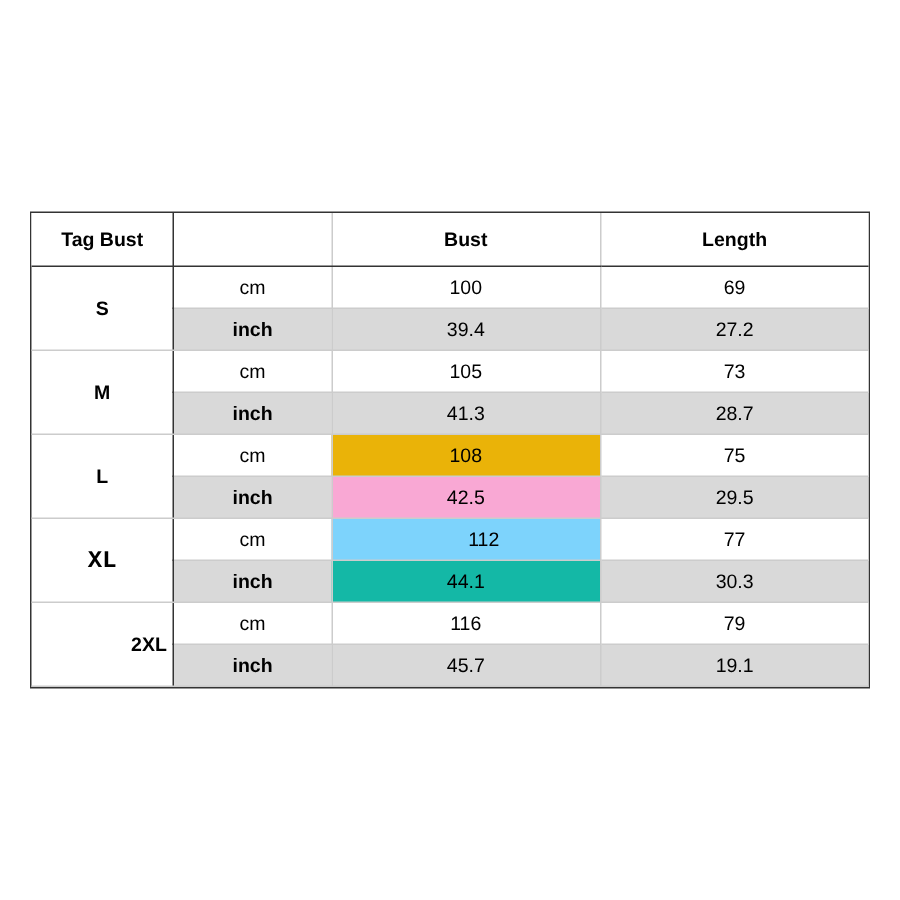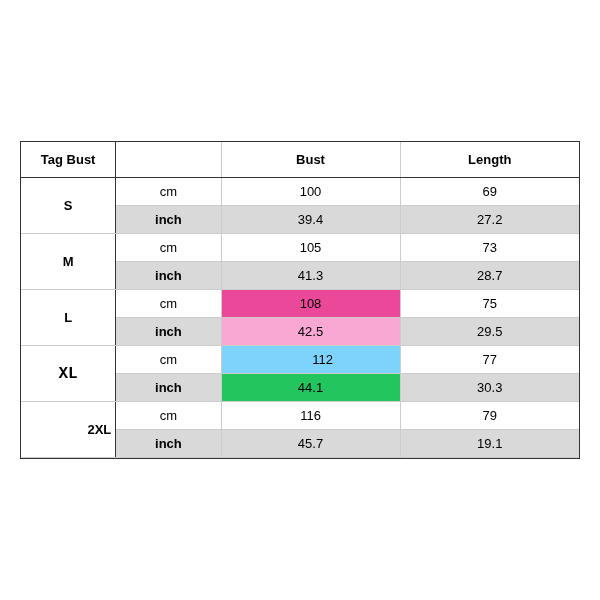--- a/index.html
+++ b/index.html
@@ -75,37 +75,37 @@
           <td style="background: rgb(255, 255, 255); border-right: none; border-top: 1.5px solid rgb(51, 51, 51);">73</td>
         </tr>
         <tr>
           <td style="background: rgb(217, 217, 217); font-weight: bold;">inch</td>
           <td style="background: rgb(217, 217, 217);">41.3</td>
           <td style="background: rgb(217, 217, 217); border-right: none;">28.7</td>
         </tr>
         <tr style="border-top: 1.5px solid rgb(51, 51, 51);">
           <td rowspan="2" style="font-weight: bold; border-right: 1.5px solid rgb(51, 51, 51); border-left: none; border-top: 1.5px solid rgb(51, 51, 51); font-size: 13px;">L</td>
           <td style="background: rgb(255, 255, 255); font-weight: normal; border-top: 1.5px solid rgb(51, 51, 51);">cm</td>
-          <td style="background: #ec4899; border-top: 1.5px solid rgb(51, 51, 51);">108</td>
+          <td style="background: #eab308; border-top: 1.5px solid rgb(51, 51, 51);">108</td>
           <td style="background: rgb(255, 255, 255); border-right: none; border-top: 1.5px solid rgb(51, 51, 51);">75</td>
         </tr>
         <tr>
           <td style="background: rgb(217, 217, 217); font-weight: bold;">inch</td>
           <td style="background: #f9a8d4;">42.5</td>
           <td style="background: rgb(217, 217, 217); border-right: none;">29.5</td>
         </tr>
         <tr style="border-top: 1.5px solid rgb(51, 51, 51);">
           <td rowspan="2" style="font-weight: bold; border-right: 1.5px solid rgb(51, 51, 51); border-left: none; border-top: 1.5px solid rgb(51, 51, 51); font-size: 16px; font-family: Liberation Mono, monospace;">XL</td>
           <td style="background: rgb(255, 255, 255); font-weight: normal; border-top: 1.5px solid rgb(51, 51, 51);">cm</td>
           <td style="background: #7dd3fc; border-top: 1.5px solid rgb(51, 51, 51); padding-left: 28px;">112</td>
           <td style="background: rgb(255, 255, 255); border-right: none; border-top: 1.5px solid rgb(51, 51, 51);">77</td>
         </tr>
         <tr>
           <td style="background: rgb(217, 217, 217); font-weight: bold;">inch</td>
-          <td style="background: #22c55e; text-align: center;">44.1</td>
+          <td style="background: #14b8a6; text-align: center;">44.1</td>
           <td style="background: rgb(217, 217, 217); border-right: none;">30.3</td>
         </tr>
         <tr style="border-top: 1.5px solid rgb(51, 51, 51);">
           <td rowspan="2" style="font-weight: bold; border-right: 1.5px solid rgb(51, 51, 51); border-left: none; border-top: 1.5px solid rgb(51, 51, 51); font-size: 13px; text-align: right;">2XL</td>
           <td style="background: rgb(255, 255, 255); font-weight: normal; border-top: 1.5px solid rgb(51, 51, 51);">cm</td>
           <td style="background: rgb(255, 255, 255); border-top: 1.5px solid rgb(51, 51, 51);">116</td>
           <td style="background: rgb(255, 255, 255); border-right: none; border-top: 1.5px solid rgb(51, 51, 51);">79</td>
         </tr>
         <tr>
           <td style="background: rgb(217, 217, 217); font-weight: bold;">inch</td>

